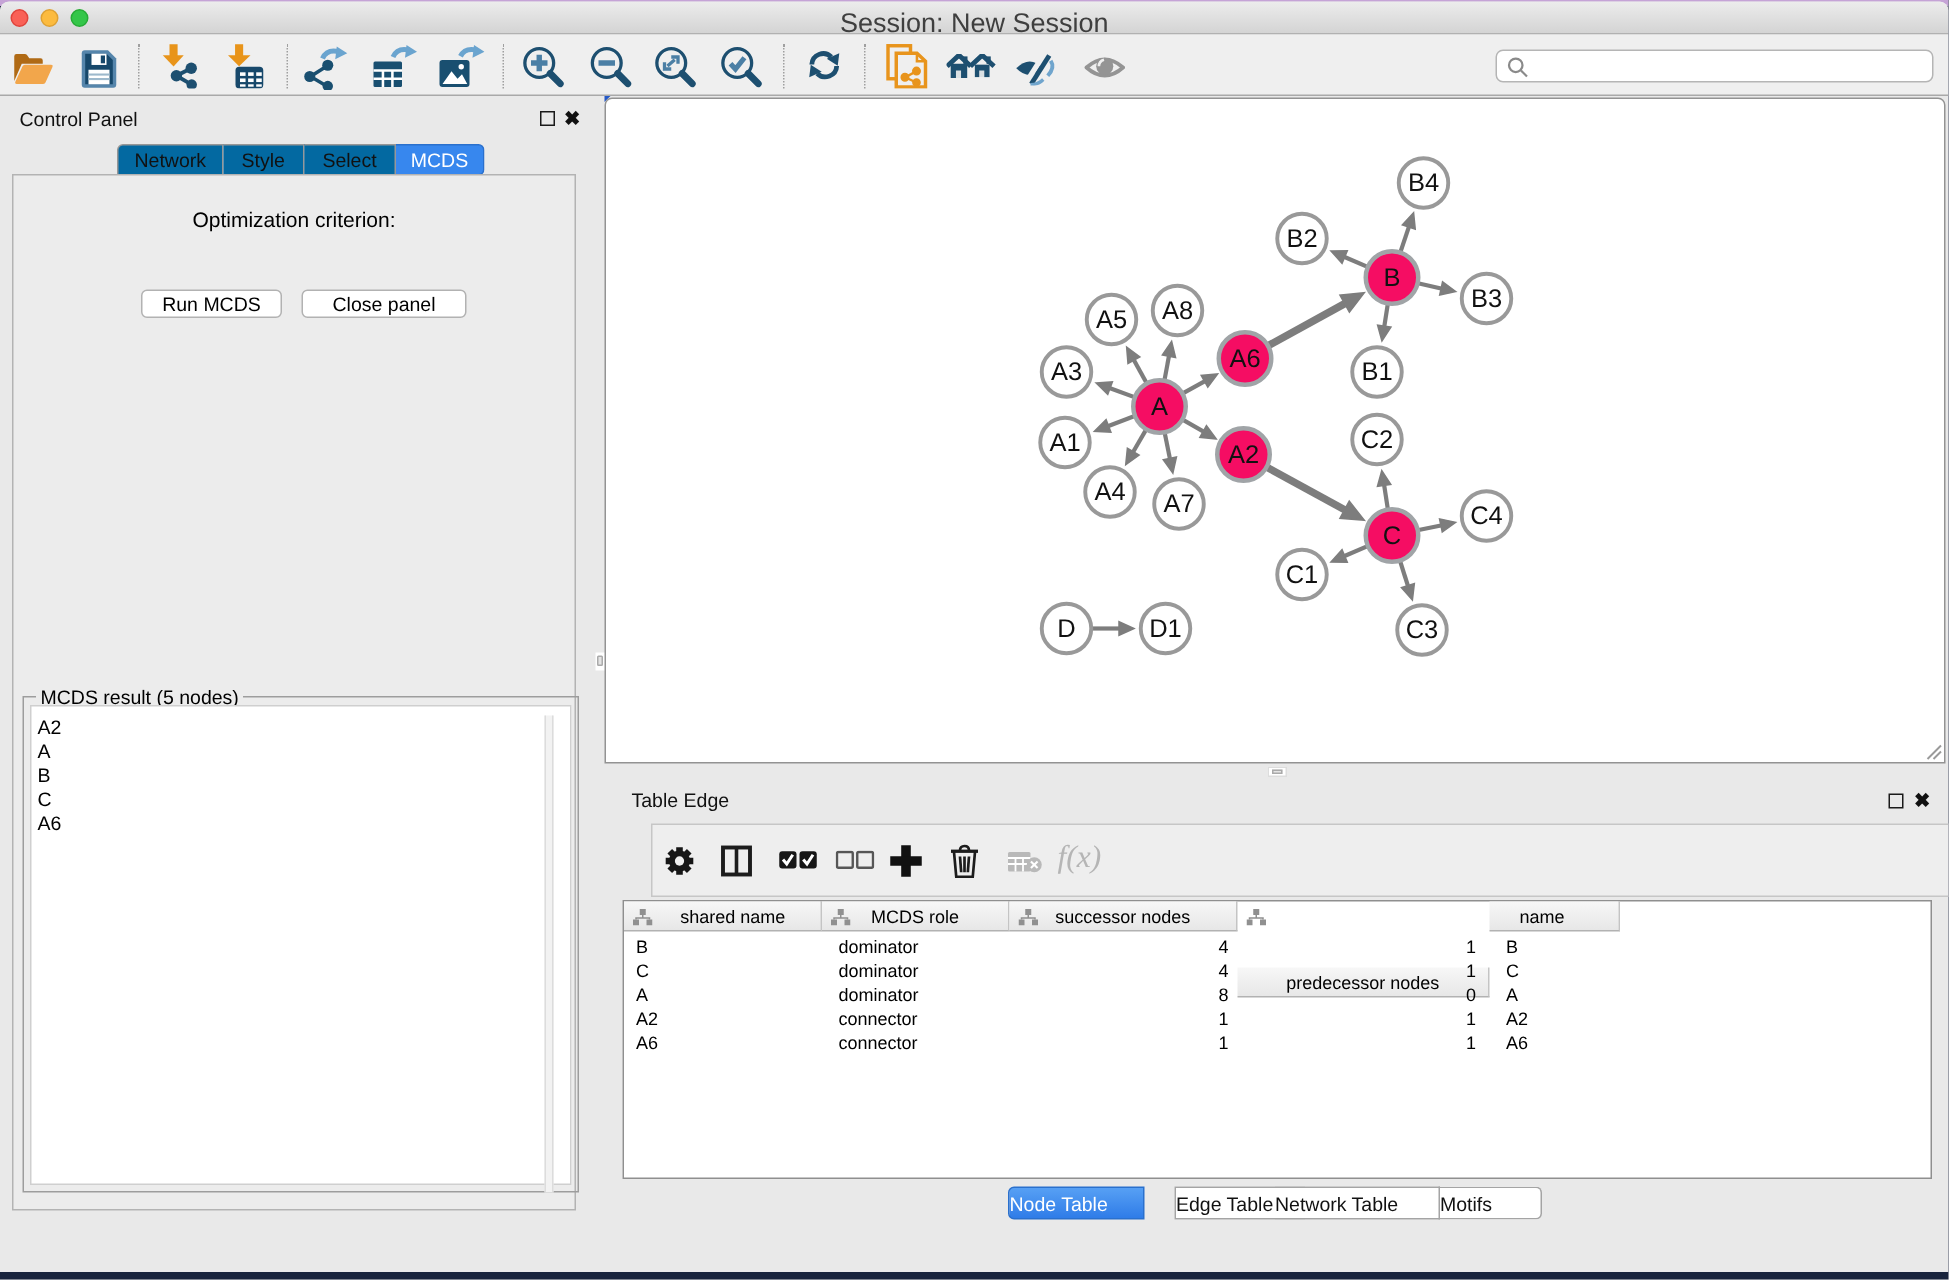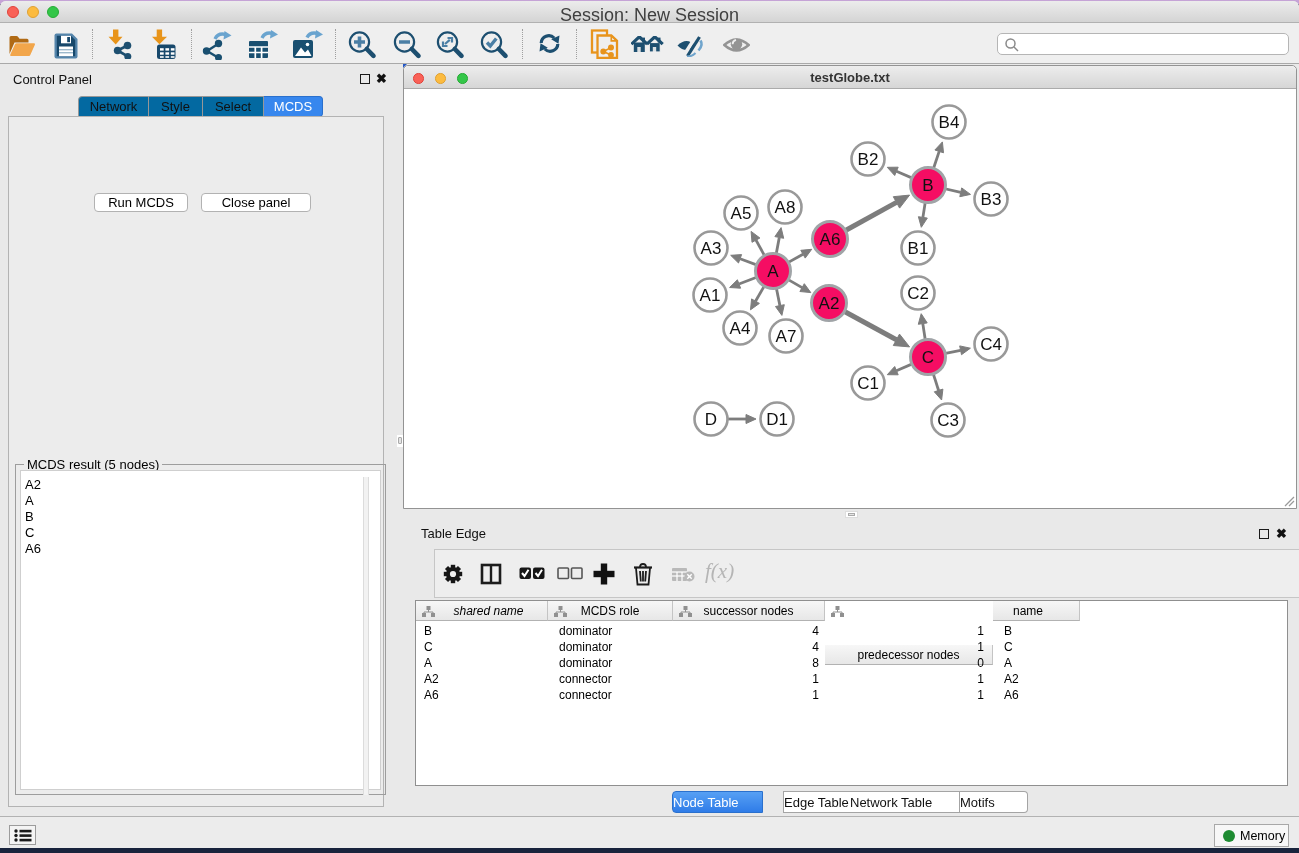--- a/index.html
+++ b/index.html
@@ -226,20 +226,21 @@
   <div id="cp-title">Control Panel</div>
   <div class="wicon-sq" style="left:360px;top:73px;"></div>
   <div class="wicon-x" style="left:376px;top:70px;">✖</div>
   <div id="cp-tabs">
     <div class="tab" style="left:0;width:71px;border-radius:4px 0 0 0;">Network</div>
     <div class="tab" style="left:71px;width:54px;border-left:0;">Style</div>
     <div class="tab" style="left:125px;width:61px;border-left:0;">Select</div>
     <div class="tab" style="left:186px;width:59px;border-left:0;background:#3787ee;color:#fff;border-color:#2a70cd;border-radius:0 4px 4px 0;">MCDS</div>
   </div>
   <div id="cp-body">
+    <div id="opt-label">Optimization criterion:</div>
     <div class="btn" style="left:85px;width:94px;">Run MCDS</div>
     <div class="btn" style="left:192px;width:110px;">Close panel</div>
     <div id="mcds-box">
       <div id="mcds-legend">MCDS result (5 nodes)</div>
       <div id="mcds-list">
         <div class="mi" style="margin-top:6px;">A2</div>
           <div class="mi">A</div>
           <div class="mi">B</div>
           <div class="mi">C</div>
           <div class="mi">A6</div>
@@ -249,26 +250,20 @@
   </div>
 
   <div style="position:absolute;left:397px;top:434px;width:7px;height:12px;background:#fff;">
       <div style="position:absolute;left:1px;top:2px;width:4px;height:7px;border:1px solid #aaa;background:#e4e4e4;border-radius:1px;"></div>
     </div>
   <div style="position:absolute;left:845px;top:510px;width:13px;height:7px;background:#fff;border:1px solid #ddd;">
       <div style="position:absolute;left:2px;top:1px;width:7px;height:3px;border:1px solid #aaa;background:#e4e4e4;"></div>
     </div>
   <div style="position:absolute;left:403px;top:63px;width:0;height:0;border-left:4px solid #2458c6;border-bottom:4px solid transparent;"></div>
   <div id="gwin">
-    <div id="gtitle">
-      <div class="tl" style="left:9px;top:7px;width:10.5px;height:10.5px;background:#f96157;border:0.5px solid #e0443c;"></div>
-      <div class="tl" style="left:31px;top:7px;width:10.5px;height:10.5px;background:#fcbb3f;border:0.5px solid #dfa133;"></div>
-      <div class="tl" style="left:53px;top:7px;width:10.5px;height:10.5px;background:#34c649;border:0.5px solid #27ab36;"></div>
-      <div id="gname">testGlobe.txt</div>
-    </div>
     <svg id="graph" width="892" height="418" viewBox="0 0 892 418">
       <g stroke="#7d7d7d" fill="#7d7d7d">
       <line x1="362.2" y1="168.7" x2="352.0" y2="150.1" stroke-width="2.8"></line>
           <polygon points="347.1,141.4 355.9,148.0 348.0,152.3"></polygon>
       <line x1="371.6" y1="167.2" x2="375.3" y2="147.5" stroke-width="2.8"></line>
           <polygon points="377.1,137.6 379.7,148.3 370.9,146.6"></polygon>
       <line x1="355.9" y1="176.1" x2="336.1" y2="168.8" stroke-width="2.8"></line>
           <polygon points="326.7,165.3 337.6,164.6 334.5,173.0"></polygon>
       <line x1="355.9" y1="186.0" x2="335.0" y2="194.0" stroke-width="2.8"></line>
           <polygon points="325.6,197.5 333.4,189.8 336.6,198.2"></polygon>
@@ -419,21 +414,21 @@
         </g>
       <circle cx="18.5" cy="9.5" r="5" fill="#b9b9b9"></circle>
       <g stroke="#fff" stroke-width="1.4">
           <line x1="16.3" y1="7.3" x2="20.7" y2="11.7"></line>
           <line x1="20.7" y1="7.3" x2="16.3" y2="11.7"></line>
         </g>
     </svg>
     <div style="position:absolute;left:270px;top:9px;font-family:'Liberation Serif',serif;font-style:italic;font-size:21px;color:#b5b5b5;">f(x)</div>
   </div>
   <div id="tbl">
-    <div class="th" style="left:0;width:132px;padding-left:14px;font-style:italic;">shared name</div>
+    <div class="th" style="left:0;width:132px;padding-left:14px;">shared name</div>
     <div class="th" style="left:132px;width:125px;">MCDS role</div>
     <div class="th" style="left:257px;width:152px;">successor nodes</div>
     <div class="th" style="left:409px;width:168px;margin-top:44px;">predecessor nodes</div>
     <div class="th" style="left:577px;width:87px;padding-right:16px;">name</div>
     <svg class="orgic" style="position:absolute;left:6px;top:5px;" width="13" height="11" viewBox="0 0 13 11">
         <g fill="#909090">
           <rect x="4.5" y="0" width="4" height="4"></rect>
           <rect x="0" y="7" width="4" height="4"></rect>
           <rect x="9" y="7" width="4" height="4"></rect>
         </g>
@@ -497,28 +492,13 @@
       <div class="td" style="left:468px;top:86px;width:100px;text-align:right;">1</div>
       <div class="td" style="left:588px;top:86px;">A6</div>
   </div>
   <div id="btabs">
     <div class="btab" style="left:672px;width:91px;background:linear-gradient(#57a0f4,#2f7ce8);color:#fff;border-color:#2a70cd;border-radius:4px 0 0 4px;">Node Table</div>
     <div class="btab" style="left:763px;width:87px;margin-left:20px;">Edge Table</div>
     <div class="btab" style="left:850px;width:110px;border-left:0;">Network Table</div>
     <div class="btab" style="left:960px;width:68px;border-left:0;border-radius:0 4px 4px 0;">Motifs</div>
   </div>
 
-  <div id="statusbar">
-    <div id="listbtn">
-      <svg style="position:absolute;left:4px;top:2px;" width="18" height="15" viewBox="0 0 18 15">
-        <g fill="#1a1a1a">
-            <circle cx="2" cy="3" r="1.7"></circle>
-            <circle cx="2" cy="7.5" r="1.7"></circle>
-            <circle cx="2" cy="12" r="1.7"></circle>
-        <rect x="5.5" y="1.8" width="12" height="2.6"></rect>
-            <rect x="5.5" y="6.3" width="12" height="2.6"></rect>
-            <rect x="5.5" y="10.8" width="12" height="2.6"></rect>
-          </g>
-      </svg>
-    </div>
-    <div id="membtn"><i></i>Memory</div>
-  </div>
 </div>
 
 </body></html>

